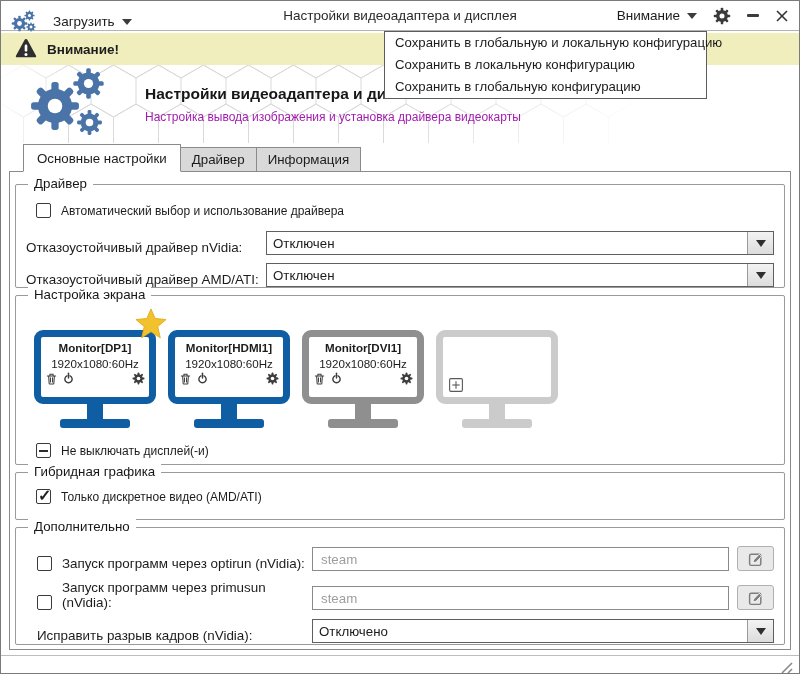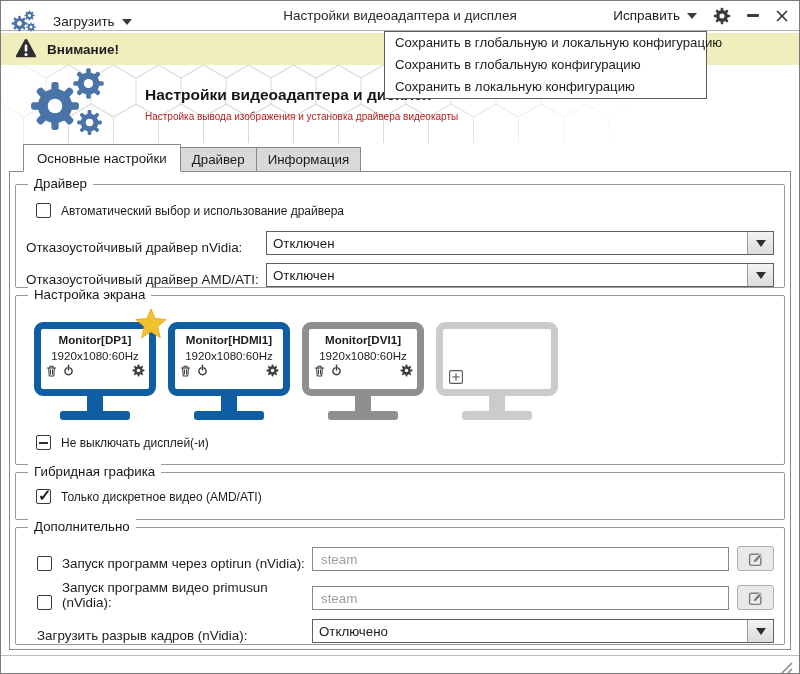--- a/index.html
+++ b/index.html
@@ -36,21 +36,21 @@
   .save-menu { position:absolute; left:383px; top:30px; width:323px; background:#fff; border:1px solid #5c5c5c; z-index:60; }
   .save-menu-item { padding:3px 10px 4px; font-size:13.2px; white-space:nowrap; }
 
   
   .header { position:relative; height:78px; overflow:hidden; background:#fff; }
   .hex-bg { position:absolute; inset:0; width:100%; height:100%; }
   .hex-fade { position:absolute; inset:0; background:linear-gradient(100deg,#fff 0%,rgba(255,255,255,0) 10%,rgba(255,255,255,0) 48%,#fff 80%); }
   .header-inner { position:relative; display:flex; align-items:center; padding-left:28px; height:100%; }
   .header-text { margin-left:28px; }
   .header-title { font-size:15.5px; font-weight:bold; color:#171717; }
-  .header-sub { font-size:10px; color:#b91c1c; margin-top:7px; }
+  .header-sub { font-size:12px; color:#a21caf; margin-top:7px; }
 
   
   .tabstrip { display:flex; align-items:flex-end; padding-left:22px; position:relative; top:1px; z-index:5; }
   .tab { background:#d9d9d9; border:1px solid #8a8a8a; padding:4px 11px 4px; font-size:13.3px; margin-right:-1px; }
   .tab.active { background:#fff; border-bottom:1px solid #fff; padding:6px 13px 5px; z-index:6; }
 
   
   .pane { margin:0 8px; border:1px solid #8a8a8a; height:479px; padding:8px 5px 4px; background:#fff; overflow:hidden; }
 
   .group { position:relative; border:1px solid #9a9a9a; border-radius:2px; margin:0 0 7px; padding:6px 10px 6px; }
@@ -69,21 +69,21 @@
 
   .field-row { display:flex; align-items:flex-end; margin-top:9px; }
   .field-label { flex:0 0 auto; font-size:13.4px; }
 
   
   .mon-row { display:flex; gap:12px; padding-left:8px; margin-top:20px; }
   .monitor { position:relative; width:122px; }
   .m-blue { --mc:#0f5da2; }
   .m-gray { --mc:#8f8f8f; }
   .m-light { --mc:#cbcbcb; }
-  .mon-frame { height:74px; border:7px solid var(--mc); border-radius:9px; background:#fff; position:relative; }
+  .mon-frame { height:74px; border:7px solid var(--mc); border-radius:9px; background:#fff; position:relative;margin-top:8px; }
   .mon-name { font-size:11.6px; font-weight:bold; text-align:center; margin-top:4px; white-space:nowrap; }
   .mon-res { font-size:11.6px; text-align:center; margin-top:3px; white-space:nowrap; }
   .mon-icons { display:flex; align-items:center; gap:4px; padding:0 4px; margin-top:2px; color:#3d3d3d; }
   .mon-icons svg { width:13px; height:13px; }
   .icon-gear-right { margin-left:auto; }
   .mon-stand { width:16px; height:15px; background:var(--mc); margin:0 auto; }
   .mon-base { width:70px; height:9px; background:var(--mc); border-radius:3px; margin:0 auto; }
   .star { position:absolute; right:-11px; top:-14px; width:32px; height:32px; z-index:3; }
   .mon-add { position:absolute; left:5px; bottom:4px; width:16px; height:16px; color:#5a5a5a; }
 
@@ -177,21 +177,21 @@
             <use href="#sym-gear"></use>
           </svg>
       </div>
       <div class="txt-btn">
         <span>Загрузить</span>
         <span class="caret"></span>
       </div>
     </div>
     <div class="tb-right">
       <div class="txt-btn">
-        <span>Исправить</span>
+        <span>Внимание</span>
         <span class="caret"></span>
       </div>
       <svg class="icon-18">
           <use href="#sym-gear"></use>
         </svg>
       <span class="minbar"></span>
       <svg class="close-x">
           <use href="#sym-close"></use>
         </svg>
     </div>
@@ -199,22 +199,22 @@
 
   <div class="banner">
     <svg>
         <use href="#sym-warning"></use>
       </svg>
     <span class="banner-text">Внимание!</span>
   </div>
 
   <div class="save-menu">
     <div class="save-menu-item">Сохранить в глобальную и локальную конфигурацию</div>
+    <div class="save-menu-item">Сохранить в локальную конфигурацию</div>
     <div class="save-menu-item">Сохранить в глобальную конфигурацию</div>
-    <div class="save-menu-item">Сохранить в локальную конфигурацию</div>
   </div>
 
   <div class="header">
     <svg class="hex-bg">
       <defs>
         <pattern id="hexpat" width="45" height="78" patternUnits="userSpaceOnUse">
           <g fill="none" stroke="#d9d9d9" stroke-width="1">
             <path d="M22.5,0 L45,13 L45,39 L22.5,52 L0,39 L0,13 Z"></path>
             <path d="M0,39 L22.5,52 L22.5,78 L0,91 L-22.5,78 L-22.5,52 Z"></path>
             <path d="M45,39 L67.5,52 L67.5,78 L45,91 L22.5,78 L22.5,52 Z"></path>
@@ -377,30 +377,30 @@
         <span class="field-label" style="width:250px;">Запуск программ через optirun (nVidia):</span>
         <input class="text-input" type="text" placeholder="steam" style="">
         <span class="edit-btn">
             <svg>
               <use href="#sym-edit"></use>
             </svg>
           </span>
       </div>
       <div class="field-row" style="margin-top:9px;">
         <span class="cb"></span>
-        <span class="field-label" style="width:250px;">Запуск программ видео primusun (nVidia):</span>
+        <span class="field-label" style="width:250px;">Запуск программ через primusun (nVidia):</span>
         <input class="text-input" type="text" placeholder="steam" style="">
         <span class="edit-btn">
             <svg>
               <use href="#sym-edit"></use>
             </svg>
           </span>
       </div>
       <div class="field-row" style="margin-top:9px;">
-        <span class="field-label" style="width:275px;">Загрузить разрыв кадров (nVidia):</span>
+        <span class="field-label" style="width:275px;">Исправить разрыв кадров (nVidia):</span>
         <div class="combo">
           <span class="combo-value">Отключено</span>
           <span class="combo-btn">
               <span class="arrow-down"></span>
             </span>
         </div>
       </div>
     </div>
 
   </div>

